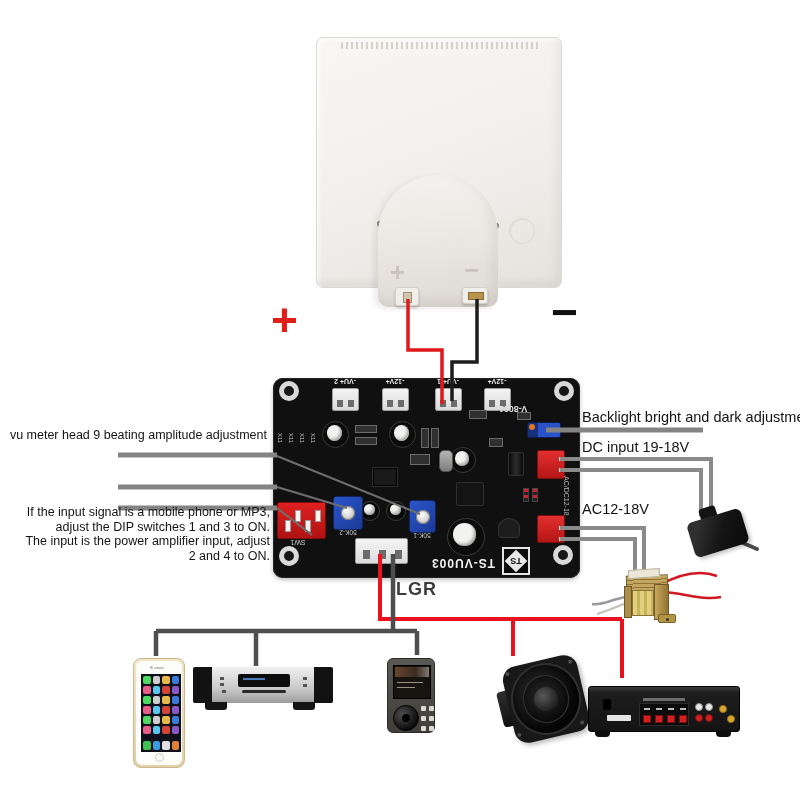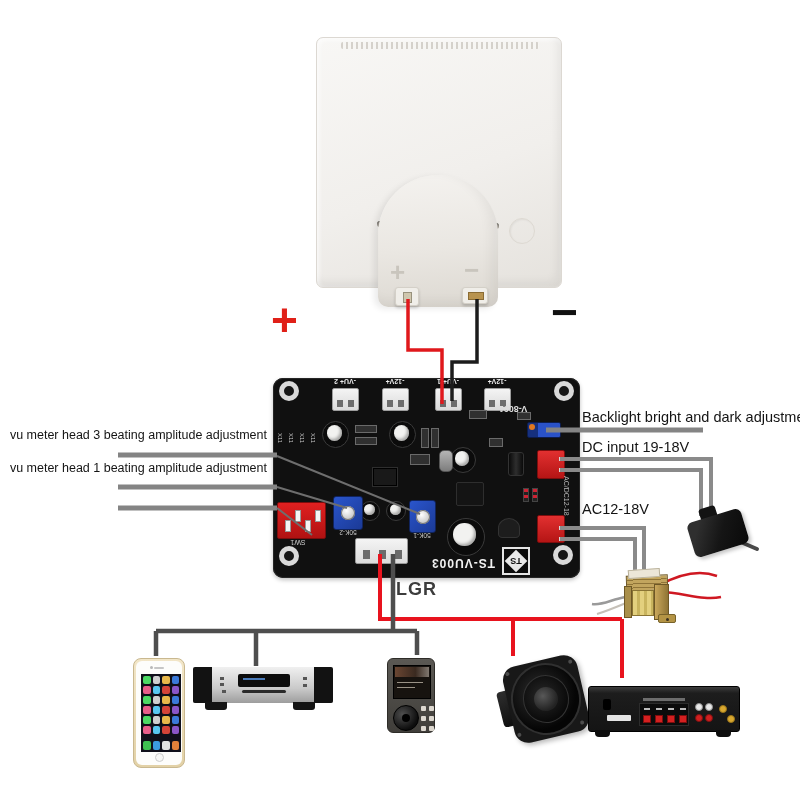--- a/index.html
+++ b/index.html
@@ -330,22 +330,27 @@
     <div class="edge-mark em3">X11</div>
     <div class="edge-mark em4">X11</div>
 
     <div class="bconn">
         <i></i>
         <i></i>
         <i></i>
       </div>
   </div>
 
-  <div class="t-left t-l1">vu meter head 3 beating amplitude adjustment</div>
-  <div class="t-left t-l2">vu meter head 1 beating amplitude adjustment</div>
+  <div class="t-left t-l1">vu meter head 9 beating amplitude adjustment</div>
+  <div class="t-para">
+    <span>If the input signal is a mobile phone or MP3,</span>
+    <span>adjust the DIP switches 1 and 3 to ON.</span>
+    <span>The input is the power amplifier input, adjust</span>
+    <span>2 and 4 to ON.</span>
+  </div>
   <div class="t-right t-r1">Backlight bright and dark adjustment</div>
   <div class="t-right t-r2">DC input 19-18V</div>
   <div class="t-right t-r3">AC12-18V</div>
   <div class="lgr">LGR</div>
 
   <div class="abs iphone">
     <div class="ip-face">
       <div class="ip-ear"></div>
       <div class="ip-cam"></div>
       <div class="ip-screen">

